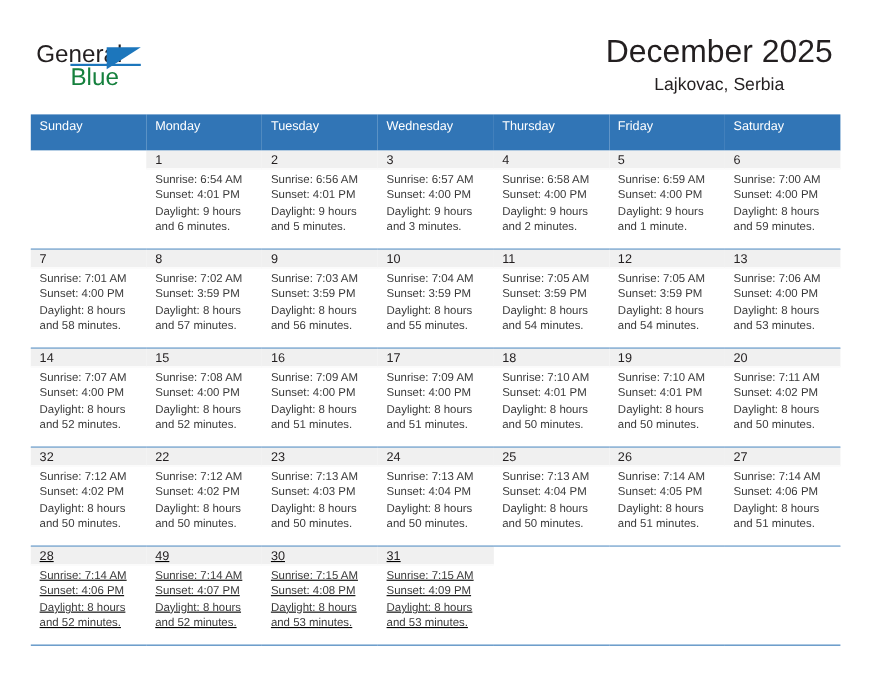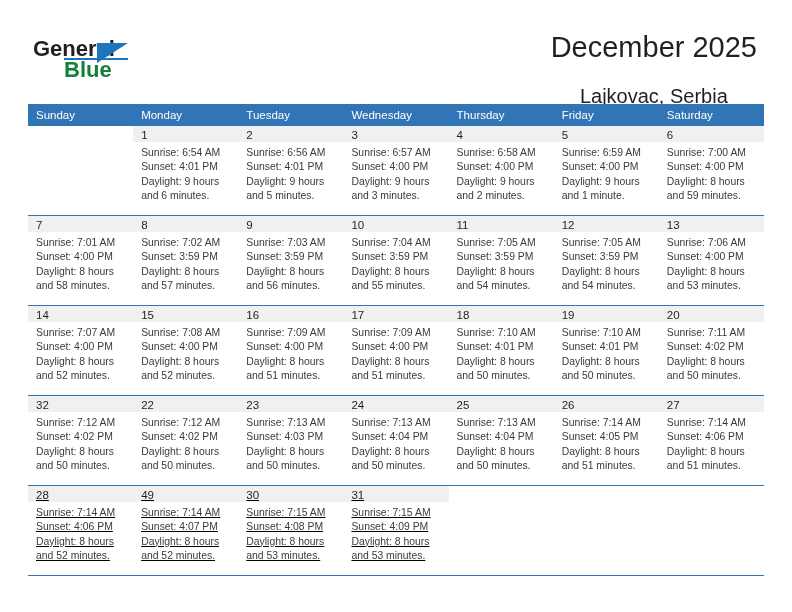--- a/index.html
+++ b/index.html
@@ -26,21 +26,20 @@
     top: 0;
     width: 792px;
     height: 104px;
   }
   .brand {
     position: absolute;
     left: 33px;
     top: 37px;
     width: 130px;
     height: 48px;
-    font-weight: bold;
   }
   .brand-general {
     position: absolute;
     left: 0;
     top: 0;
     font-size: 22px;
     color: #231f20;
     letter-spacing: 0px;
     line-height: 24px;
   }
@@ -75,42 +74,42 @@
     top: 30px;
     text-align: center;
   }
   .cal-title {
     font-size: 29px;
     color: #231f20;
     line-height: 34px;
     white-space: nowrap;
   }
   .cal-sub {
-    font-size: 20px;
+    font-size: 16px;
     color: #231f20;
     line-height: 20px;
-    margin-top: 22px;
+    margin-top: 4px;
     white-space: nowrap;
   }
   
   .cal {
     position: absolute;
     left: 28px;
     top: 104px;
     width: 736px;
     border-collapse: collapse;
     table-layout: fixed;
   }
   .cal th {
     background: #3175b6;
     color: #ffffff;
     font-size: 11.5px;
     font-weight: normal;
     text-align: left;
-    padding: 4px 0 5px 8px;
+    padding: 4px 0 16px 8px;
     height: 13px;
     border: none;
   }
   .cal td {
     vertical-align: top;
     width: 105.14px;
     height: 80px;
     padding: 0;
     border: none;
     background: #ffffff;

